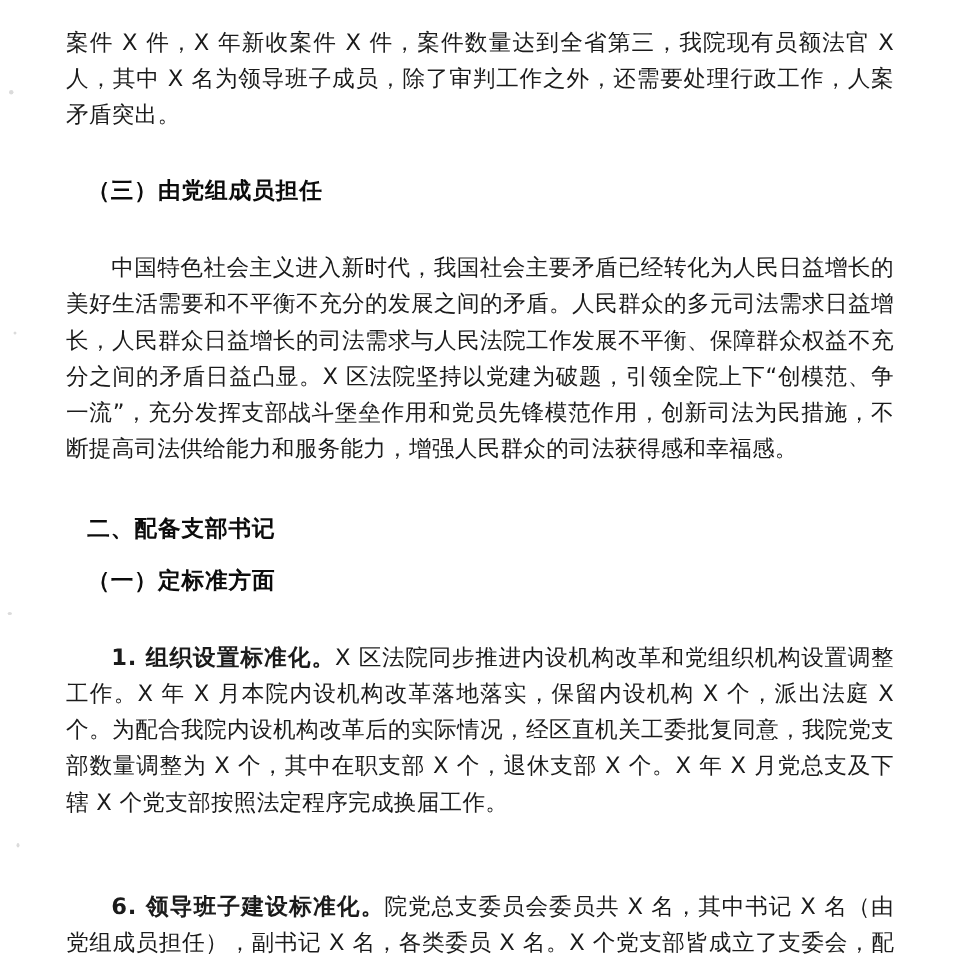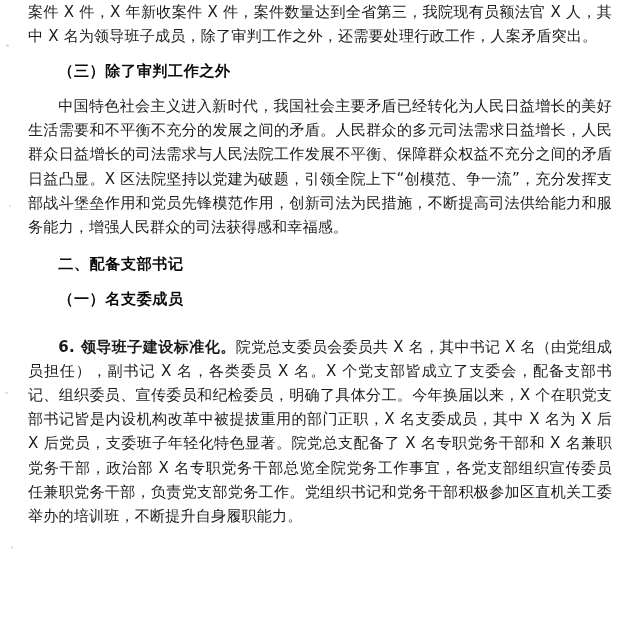--- a/index.html
+++ b/index.html
@@ -35,21 +35,21 @@
 
   
   .para {
     font-family: "DejaVu Sans", "Liberation Sans", sans-serif;
     font-size: 15.1px;
     line-height: 24.1px;
     color: #1d1d1d;
     text-align: justify;
     text-justify: inter-character;
     text-align-last: left;
-    margin: 0;
+    margin: 16px;
     letter-spacing: 0.15px;
     word-break: break-all;
     -webkit-font-smoothing: none;
   }
 
   .para.indent {
     text-indent: 2em;
   }
 
   
@@ -89,35 +89,36 @@
   <span class="speck" style="left:9px;  top:205px; width:2px; height:2px;"></span>
   <span class="speck" style="left:5px;  top:392px; width:3px; height:2px;"></span>
   <span class="speck" style="left:11px; top:546px; width:2px; height:3px;"></span>
 
   <div class="doc-body">
 
     <p class="para">案件 X 件，X 年新收案件 X 件，案件数量达到全省第三，我院现有员额法官 X 人，其中 X 名为领导班子成员，除了审判工作之外，还需要处理行政工作，人案矛盾突出。</p>
 
     <div class="spacer-sm"></div>
 
-    <h3 class="heading">（三）除了审判工作之外</h3>
+    <h3 class="heading">（三）由党组成员担任</h3>
 
     <div class="spacer-sm"></div>
 
     <p class="para indent">中国特色社会主义进入新时代，我国社会主要矛盾已经转化为人民日益增长的美好生活需要和不平衡不充分的发展之间的矛盾。人民群众的多元司法需求日益增长，人民群众日益增长的司法需求与人民法院工作发展不平衡、保障群众权益不充分之间的矛盾日益凸显。X 区法院坚持以党建为破题，引领全院上下“创模范、争一流”，充分发挥支部战斗堡垒作用和党员先锋模范作用，创新司法为民措施，不断提高司法供给能力和服务能力，增强人民群众的司法获得感和幸福感。</p>
 
     <div class="spacer-md"></div>
 
     <h2 class="heading">二、配备支部书记</h2>
 
     <div class="spacer-sm"></div>
 
-    <h3 class="heading">（一）名支委成员</h3>
+    <h3 class="heading">（一）定标准方面</h3>
 
     <div class="spacer-sm"></div>
 
+    <p class="para indent"><span class="lead">1. 组织设置标准化。</span><span>X 区法院同步推进内设机构改革和党组织机构设置调整工作。X 年 X 月本院内设机构改革落地落实，保留内设机构 X 个，派出法庭 X 个。为配合我院内设机构改革后的实际情况，经区直机关工委批复同意，我院党支部数量调整为 X 个，其中在职支部 X 个，退休支部 X 个。X 年 X 月党总支及下辖 X 个党支部按照法定程序完成换届工作。</span></p>
 
     <div class="spacer-md"></div>
 
     <p class="para indent"><span class="lead">6. 领导班子建设标准化。</span><span>院党总支委员会委员共 X 名，其中书记 X 名（由党组成员担任），副书记 X 名，各类委员 X 名。X 个党支部皆成立了支委会，配备支部书记、组织委员、宣传委员和纪检委员，明确了具体分工。今年换届以来，X 个在职党支部书记皆是内设机构改革中被提拔重用的部门正职，X 名支委成员，其中 X 名为 X 后 X 后党员，支委班子年轻化特色显著。院党总支配备了 X 名专职党务干部和 X 名兼职党务干部，政治部 X 名专职党务干部总览全院党务工作事宜，各党支部组织宣传委员任兼职党务干部，负责党支部党务工作。党组织书记和党务干部积极参加区直机关工委举办的培训班，不断提升自身履职能力。</span></p>
 
   </div>
 </div>
 
 </body></html>

